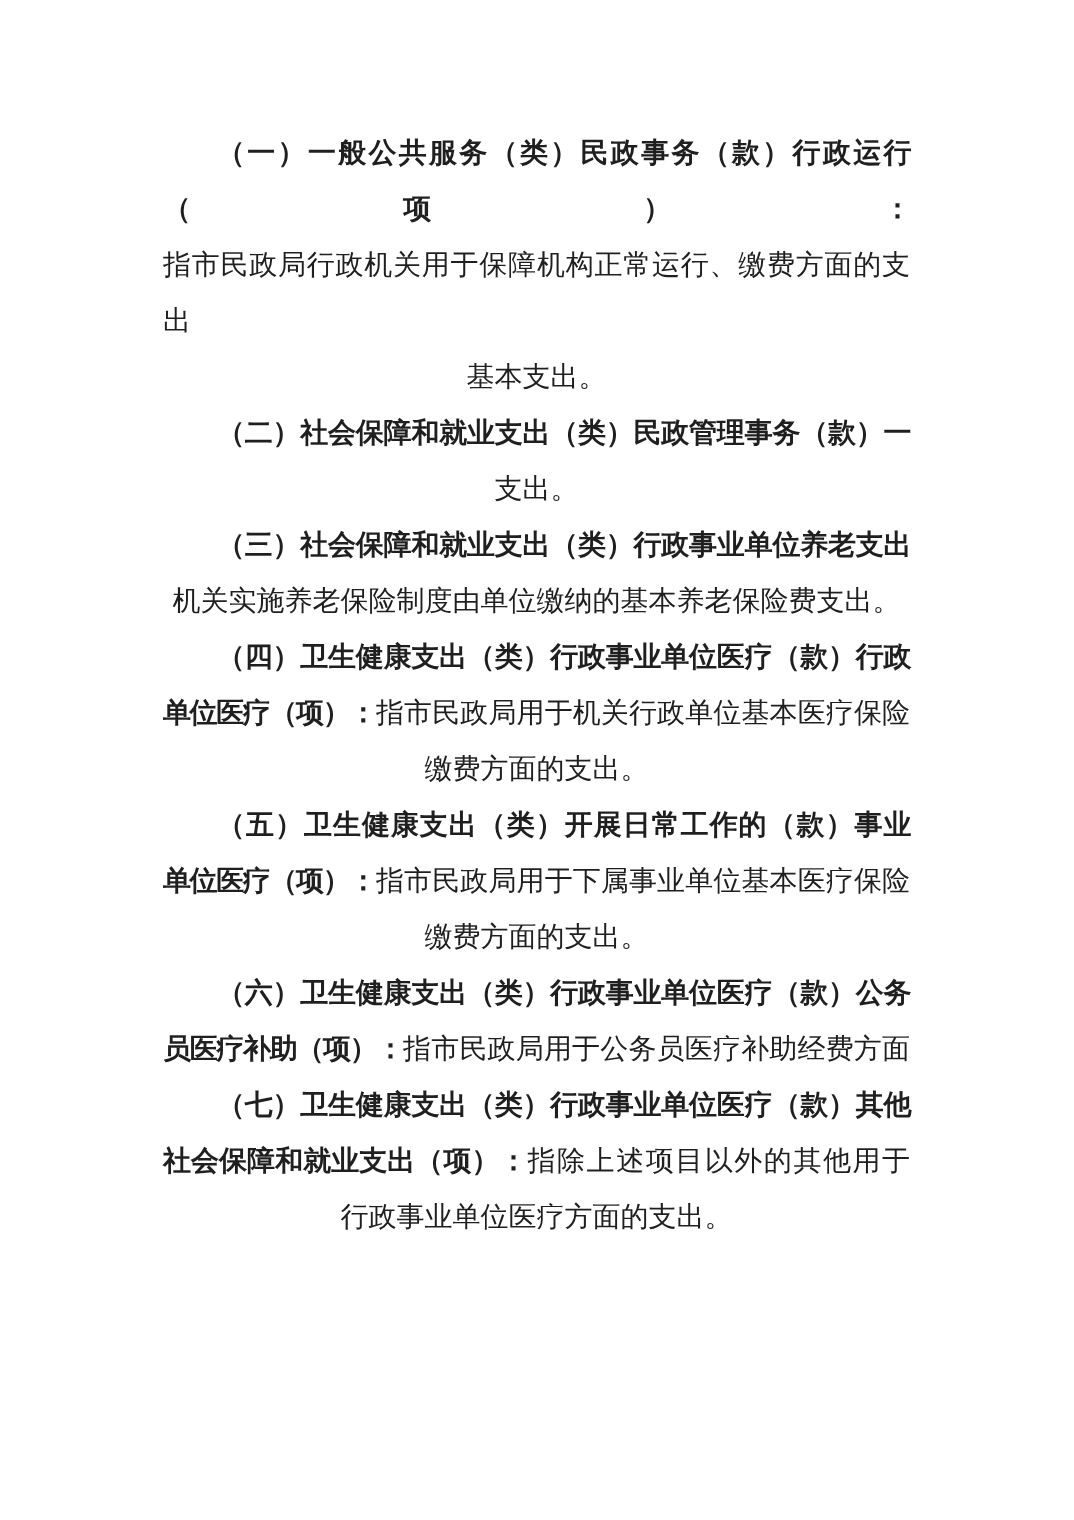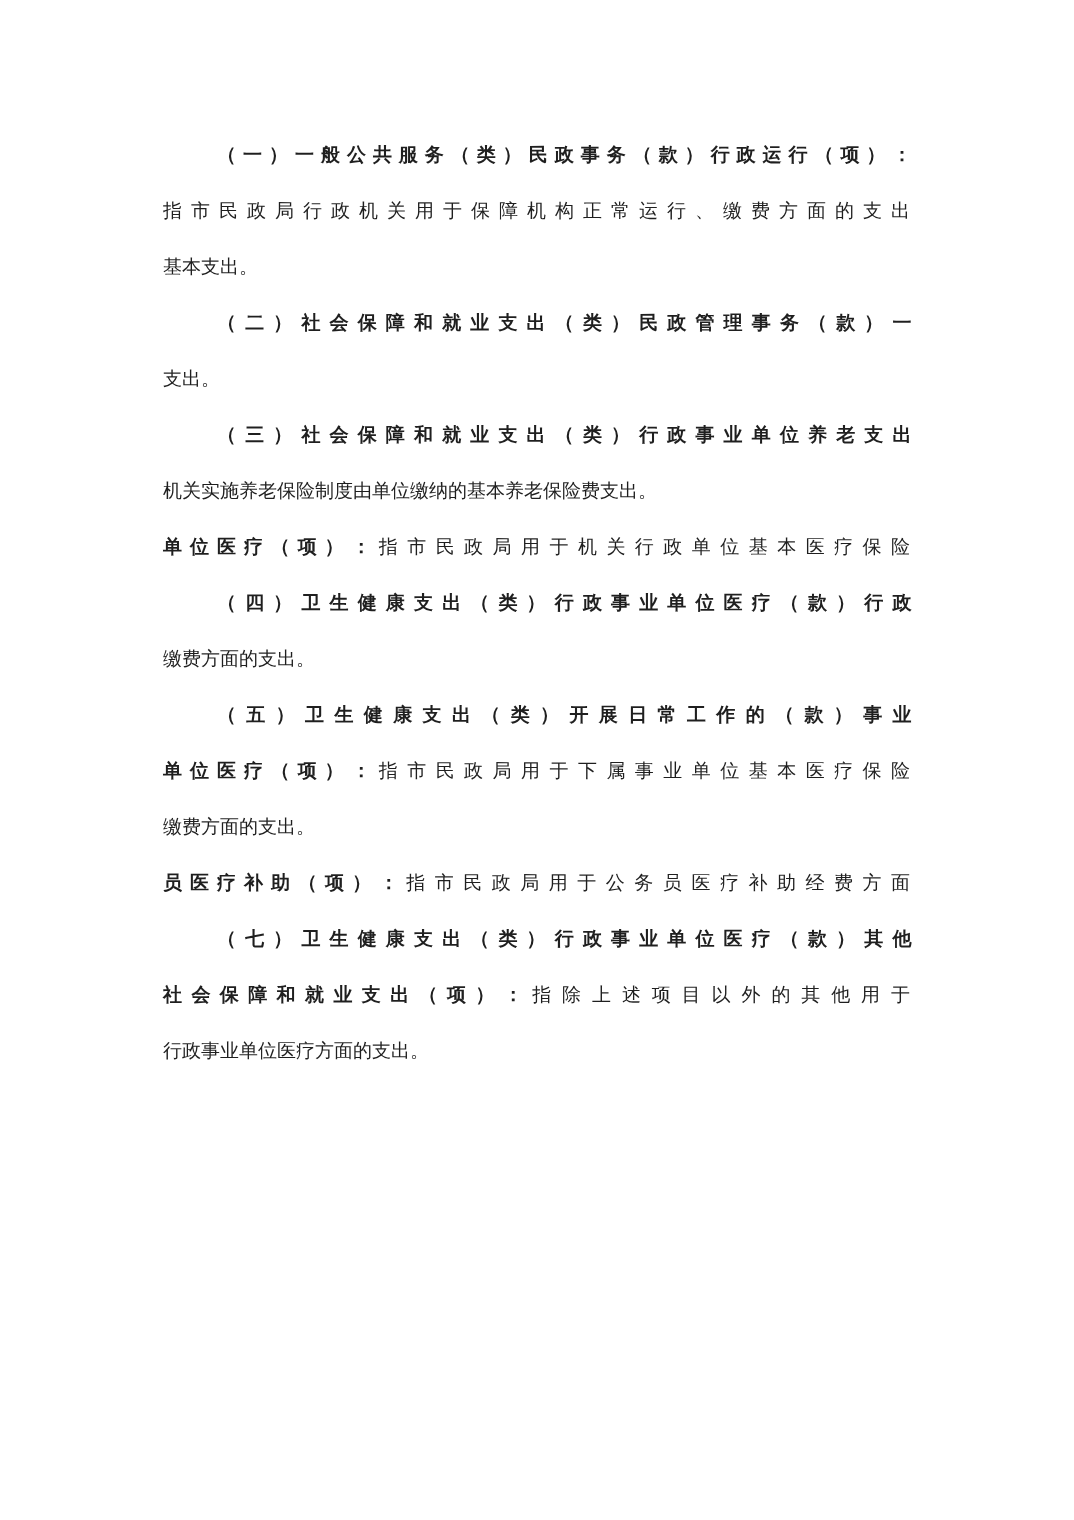--- a/index.html
+++ b/index.html
@@ -14,30 +14,30 @@
   }
   .page {
     box-sizing: border-box;
     width: 1074px;
     height: 1520px;
     padding: 127px 164px 0 163px;
     background: #ffffff;
   }
   .content {
     width: 747px;
-    font-family: Liberation Sans, sans-serif;
-    font-size: 19px;
+    font-family: Liberation Mono, monospace;
+    font-size: 28px;
     line-height: 56px;
     color: #1f1f1f;
   }
   .para {
     margin: 0;
   }
   .line {
-    text-align: left;
+    text-align: center;
   }
   .fill {
     text-align: justify;
     text-align-last: justify;
     text-justify: inter-character;
   }
   .indent {
     text-indent: 54px;
   }
   .b {
@@ -64,32 +64,33 @@
       <div class="line indent fill"><span class="b">（二）社会保障和就业支出（类）民政管理事务（款）一</span></div>
       <div class="line"><span class="n">支出。</span></div>
     </div>
 
     <div class="para">
       <div class="line indent fill"><span class="b">（三）社会保障和就业支出（类）行政事业单位养老支出</span></div>
       <div class="line"><span class="n">机关实施养老保险制度由单位缴纳的基本养老保险费支出。</span></div>
     </div>
 
     <div class="para">
+      <div class="line indent fill"><span class="b">（四）卫生健康支出（类）行政事业单位医疗（款）行政</span></div>
       <div class="line fill"><span class="b">单位医疗（项）：</span><span class="n">指市民政局用于机关行政单位基本医疗保险</span></div>
-      <div class="line indent fill"><span class="b">（四）卫生健康支出（类）行政事业单位医疗（款）行政</span></div>
       <div class="line"><span class="n">缴费方面的支出。</span></div>
     </div>
 
     <div class="para">
       <div class="line indent fill"><span class="b">（五）卫生健康支出（类）开展日常工作的（款）事业</span></div>
       <div class="line fill"><span class="b">单位医疗（项）：</span><span class="n">指市民政局用于下属事业单位基本医疗保险</span></div>
       <div class="line"><span class="n">缴费方面的支出。</span></div>
     </div>
 
     <div class="para">
+      <div class="line indent fill"><span class="b">（六）卫生健康支出（类）行政事业单位医疗（款）公务</span></div>
       <div class="line fill"><span class="b">员医疗补助（项）：</span><span class="n">指市民政局用于公务员医疗补助经费方面</span></div>
     </div>
 
     <div class="para">
       <div class="line indent fill"><span class="b">（七）卫生健康支出（类）行政事业单位医疗（款）其他</span></div>
       <div class="line fill"><span class="b">社会保障和就业支出（项）：</span><span class="n">指除上述项目以外的其他用于</span></div>
       <div class="line"><span class="n">行政事业单位医疗方面的支出。</span></div>
     </div>
 
   </div>

